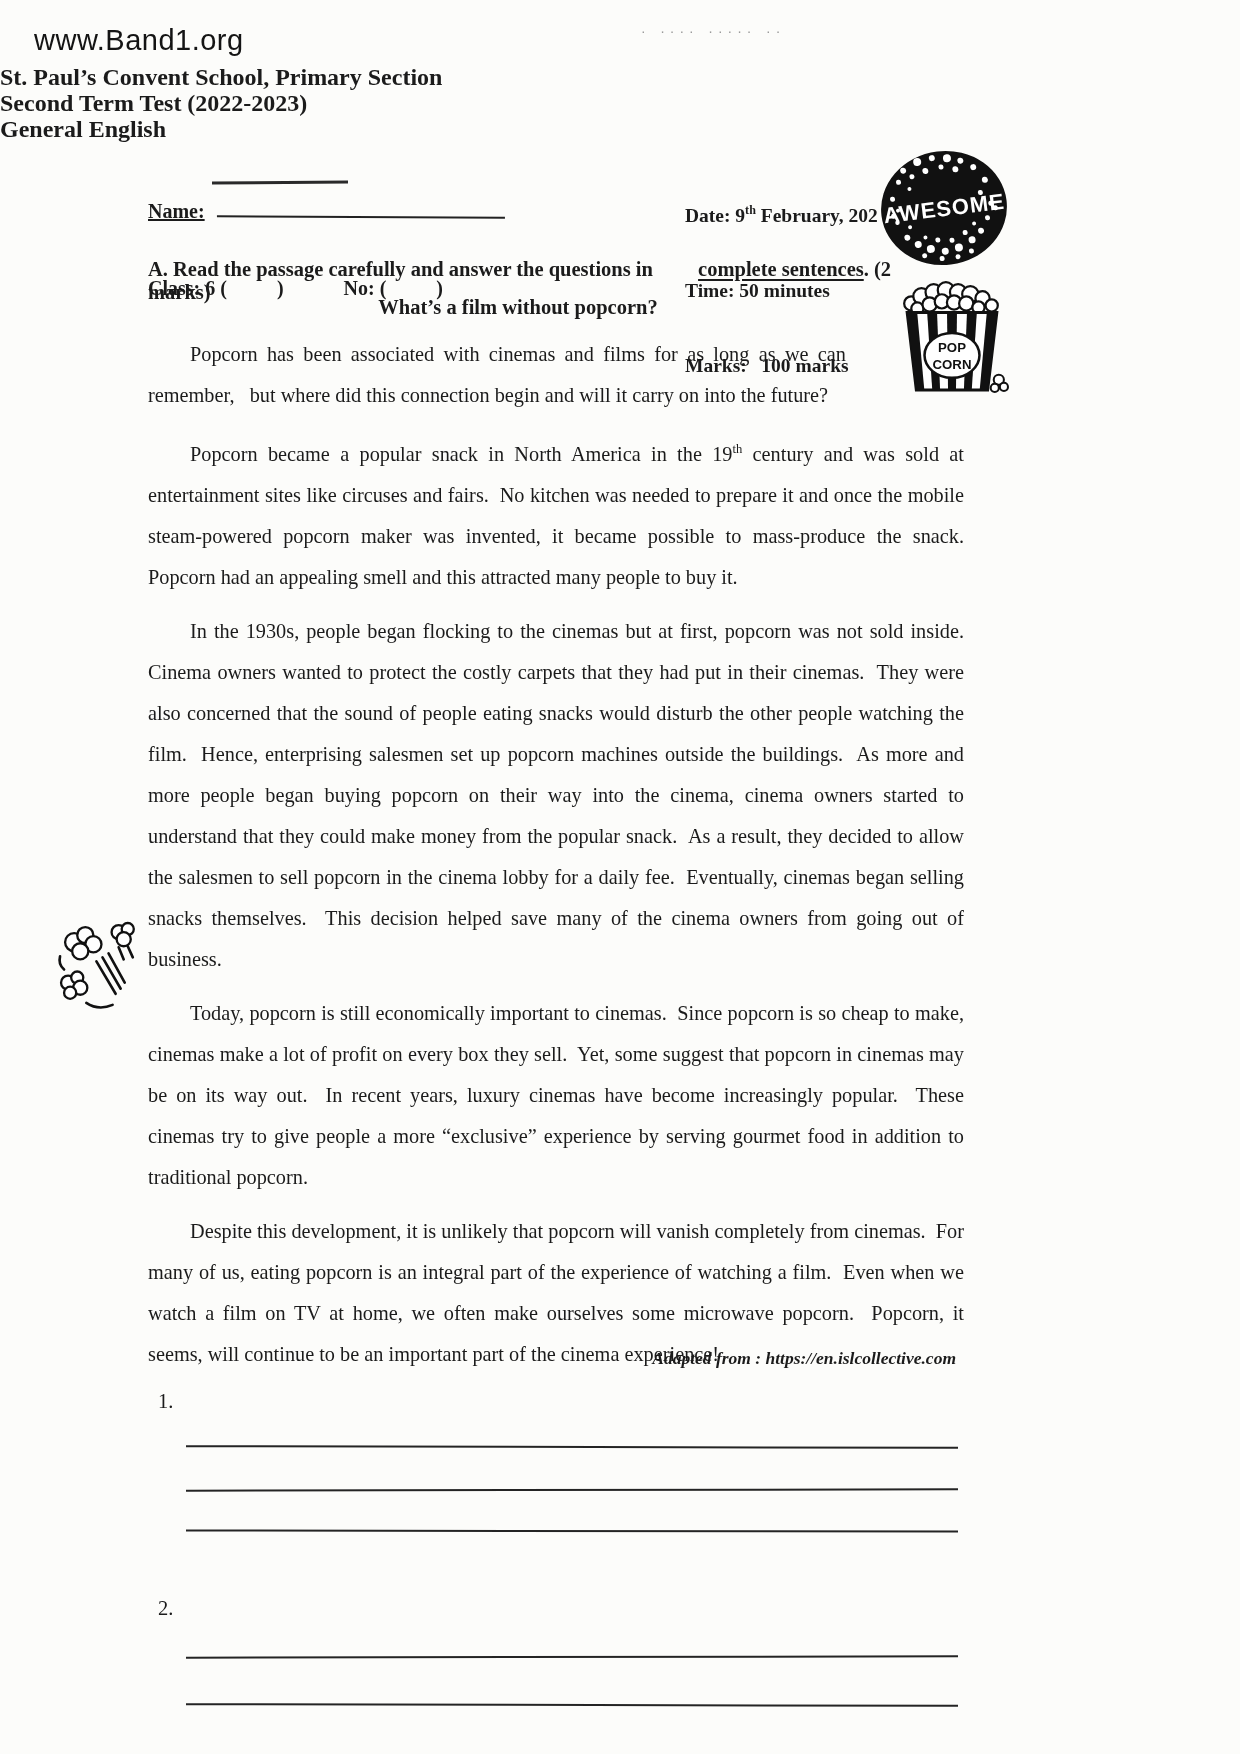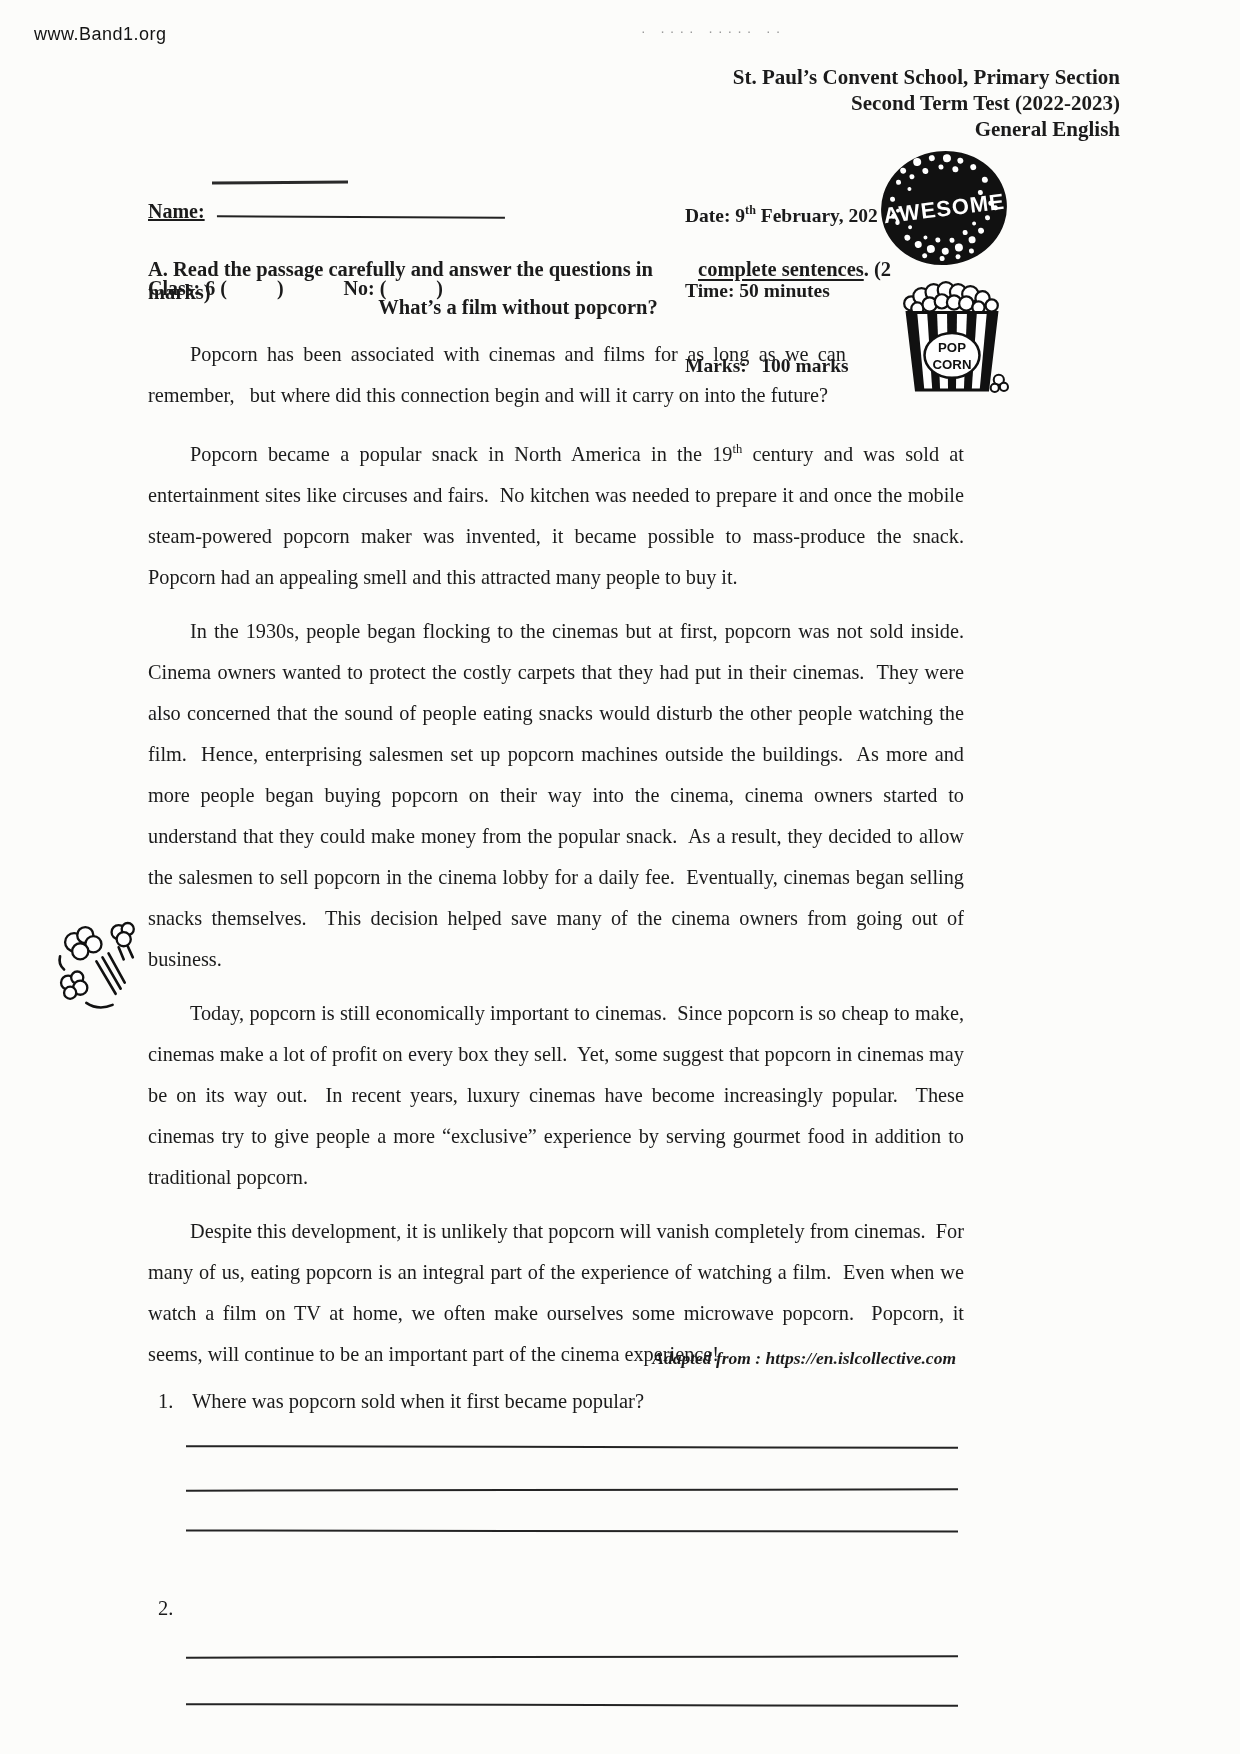--- a/index.html
+++ b/index.html
@@ -3,25 +3,25 @@
 <meta charset="utf-8">
 <style>
   html,body{margin:0;padding:0;background:#d9d9d9;}
   .page{
     position:relative;width:1240px;height:1754px;margin:0 auto;
     background:#fcfcfa;overflow:hidden;
     font-family:"Liberation Serif", serif;color:#1b1b1b;
   }
   .abs{position:absolute;}
   .watermark{left:34px;top:24px;font-family:"Liberation Sans",sans-serif;
-    font-size:18px;font-weight:500;color:#141414;letter-spacing:.5px;}
+    font-size:29px;font-weight:500;color:#141414;letter-spacing:.5px;}
   .scan-noise{left:640px;top:26px;color:#9a9a9a;font-size:11px;letter-spacing:3px;
     font-family:"DejaVu Sans Mono",monospace;}
-  .header{left:0;top:64px;width:1120px;text-align:right;font-weight:bold;
-    font-size:21px;line-height:26px;}
+  .header{left:0;top:64px;width:1120px;text-align:left;font-weight:bold;
+    font-size:24px;line-height:26px;}
   .meta-left{left:148px;top:150px;font-weight:bold;font-size:20px;white-space:pre-wrap;}
   .meta-name-row{display:flex;align-items:baseline;text-decoration:underline;}
   .name-underline{display:inline-block;width:288px;height:20px;
     border-bottom:2px solid #222;transform:rotate(.25deg);margin-left:12px;}
   .name-underline-b{left:212px;top:181px;width:136px;height:0;
     border-bottom:3px solid #2a2a2a;transform:rotate(-.4deg);}
   .meta-class-row{margin-top:8px;}
   .meta-right{left:685px;top:148px;font-weight:bold;font-size:19.5px;
     line-height:25px;white-space:pre-wrap;}
   sup{font-size:.62em;}
@@ -196,21 +196,20 @@
         <path d="M30,82 Q42,90 56,84" fill="none"></path>
         <path d="M4,36 Q2,44 8,49" fill="none"></path>
       </g>
     </svg>
   </div>
 
   <div class="abs adapted">Adapted from : https://en.islcollective.com</div>
 
   <div class="abs question" style="top:1390px;">
     <span class="qnum">1.</span>
-    <span>Where was popcorn sold when it first became popular?</span>
   </div>
   <div class="abs answer-line r1" style="top:1446px;"></div>
   <div class="abs answer-line r2" style="top:1489px;"></div>
   <div class="abs answer-line r3" style="top:1530px;"></div>
 
   <div class="abs question" style="top:1597px;">
     <span class="qnum">2.</span>
   </div>
   <div class="abs answer-line r2" style="top:1656px;"></div>
   <div class="abs answer-line r1" style="top:1704px;"></div>

